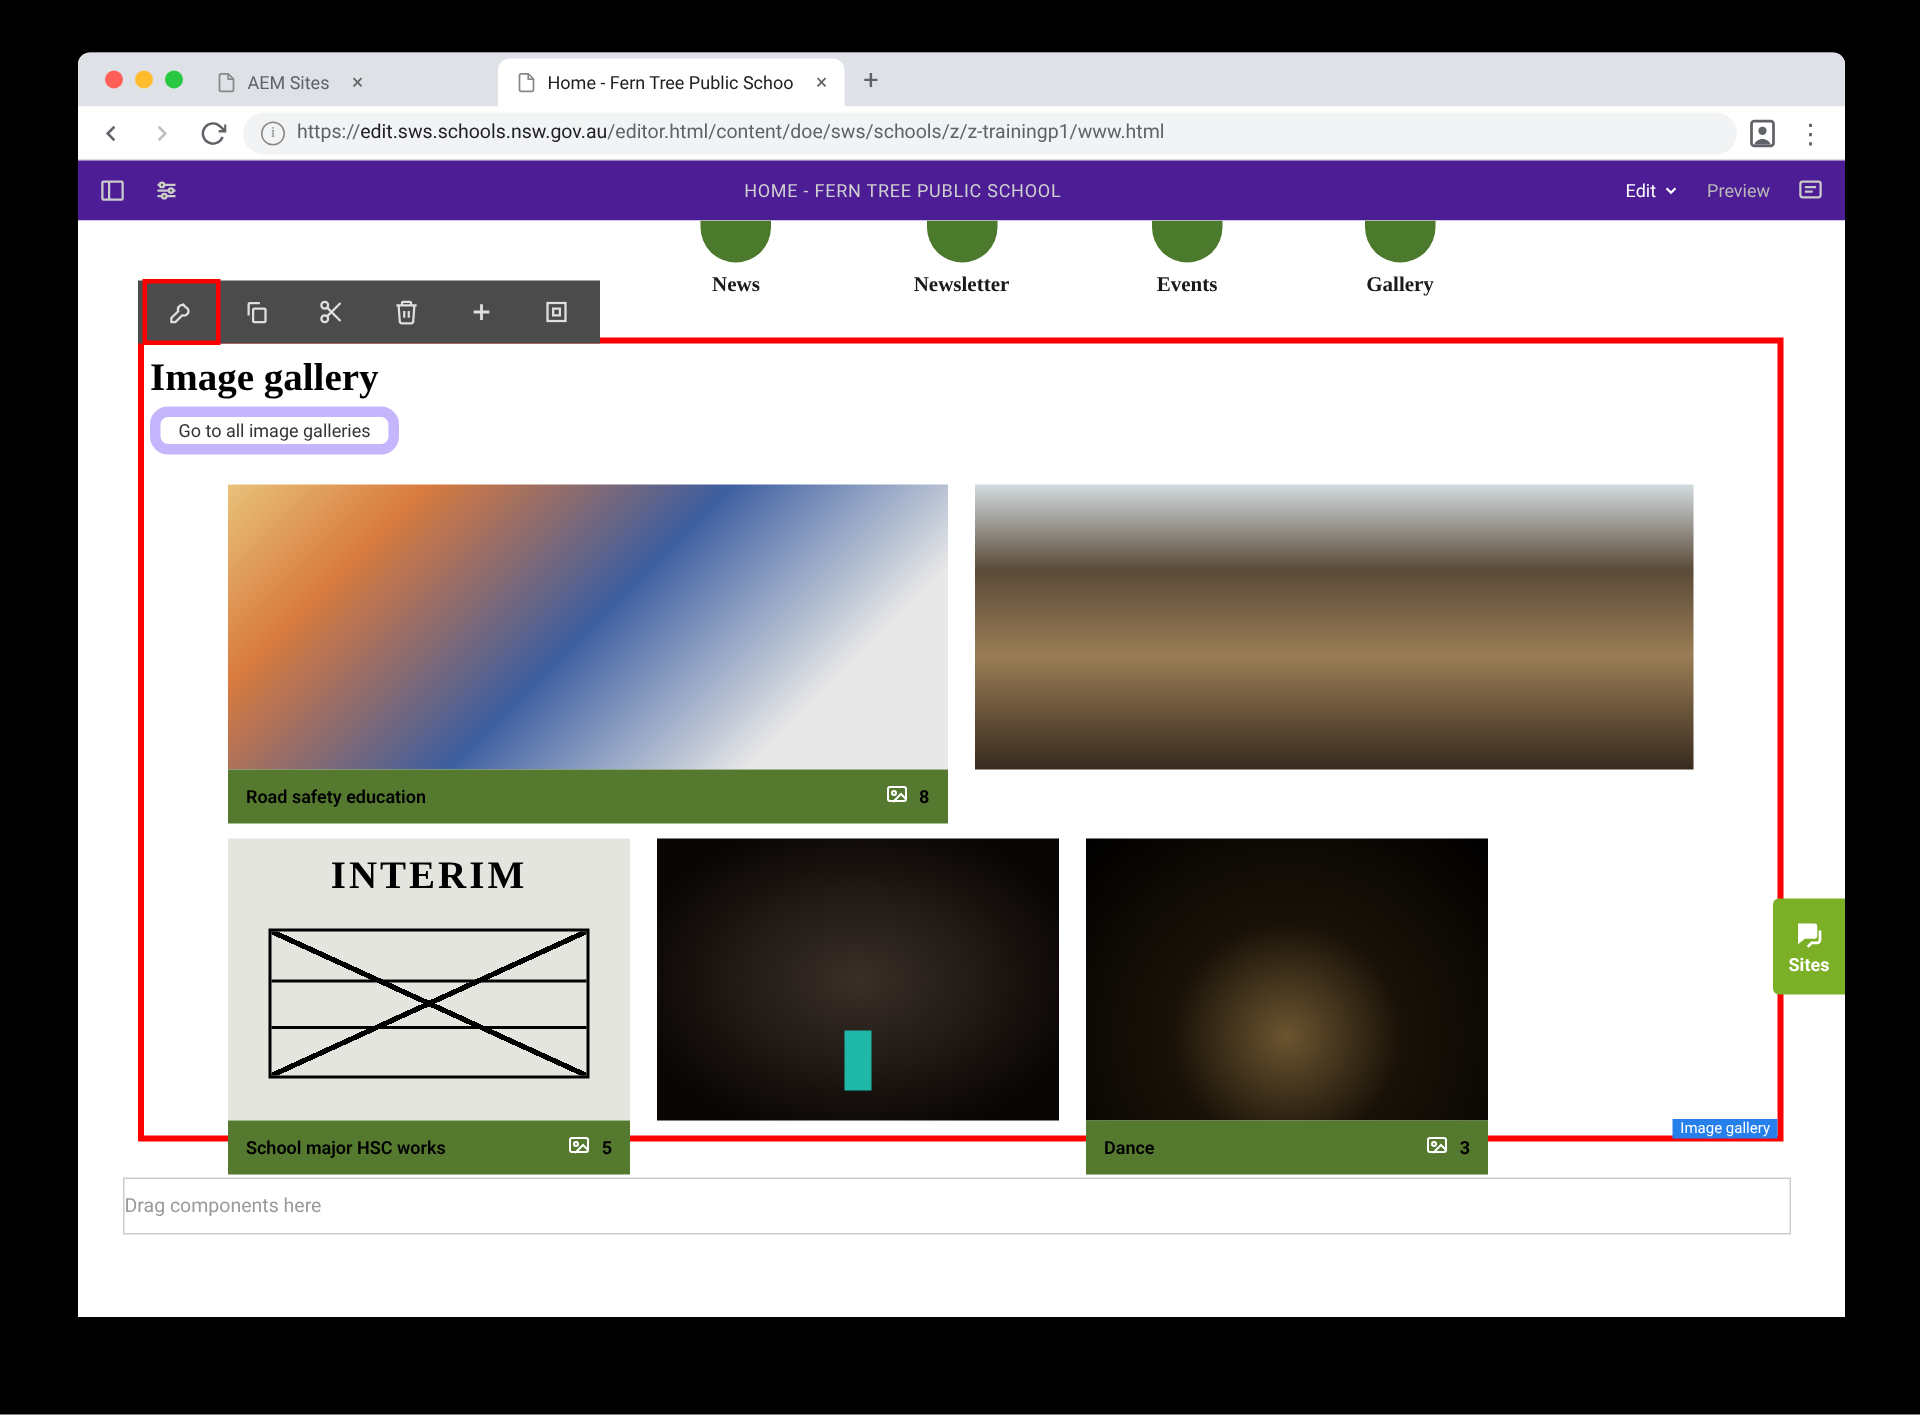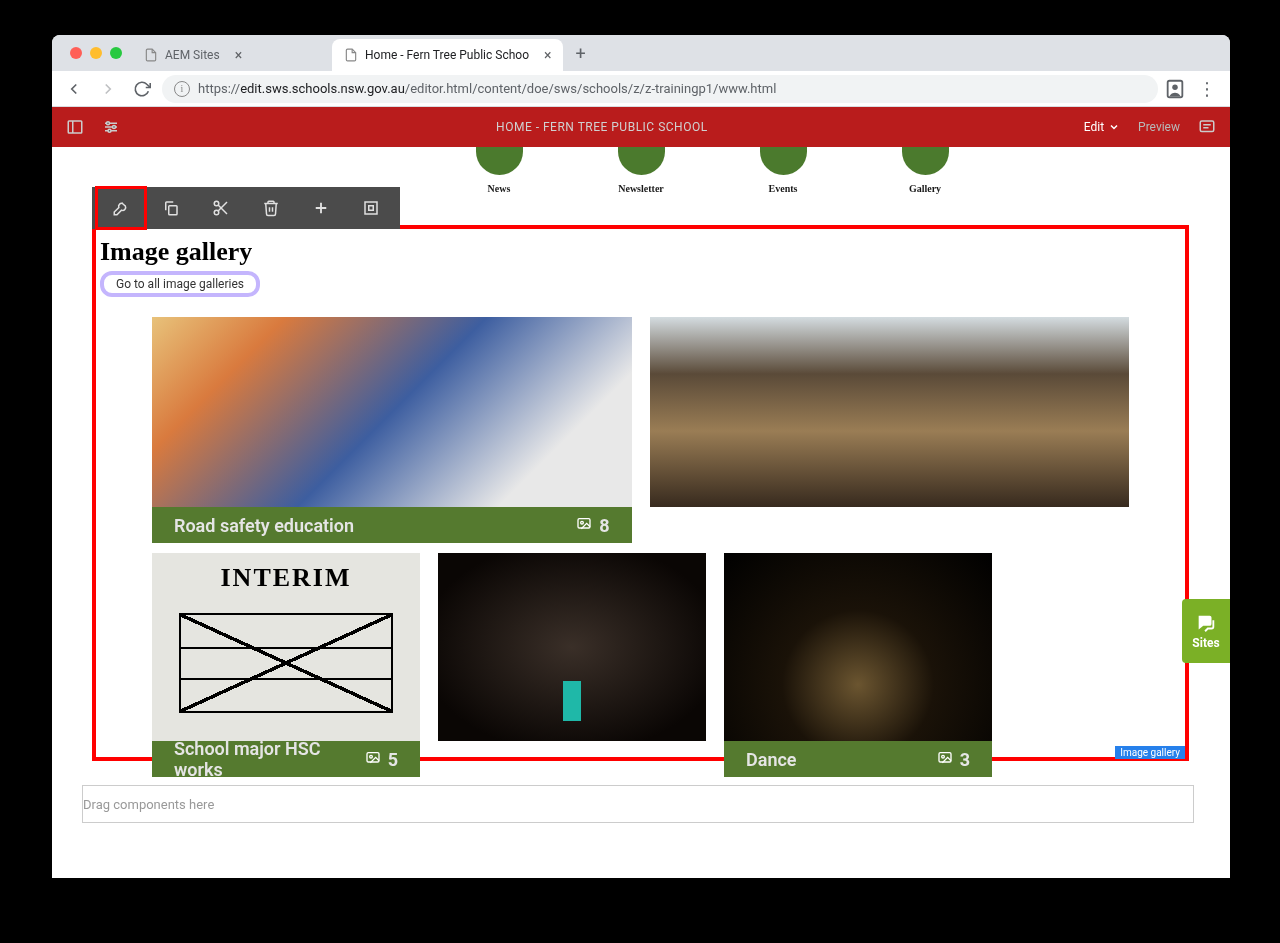--- a/index.html
+++ b/index.html
@@ -75,21 +75,21 @@
       align-items: center;
       padding: 0 12px;
       font-size: 13px;
       color: #5f6368;
       gap: 8px;
     }
     .url-bar .url-text { white-space: nowrap; overflow: hidden; }
     .url-bar .url-text b { color: #202124; font-weight:400; }
     .aem-chrome {
       height: 40px;
-      background: #b91c1c;
+      background: #4c1d95;
       display: flex;
       align-items: center;
       color: #d0d0d0;
       font-size: 12px;
       padding: 0 14px;
     }
     .aem-lefticons { display:flex; gap:18px; }
     .aem-lefticons svg { width:18px; height:18px; stroke:#ccc; }
     .aem-title { flex:1; text-align:center; letter-spacing:0.5px; }
     .aem-right { display:flex; align-items:center; gap:18px; }
@@ -110,21 +110,21 @@
     }
     .ql-item { text-align:center; cursor:pointer; }
     .ql-circle {
       width: 47px; height: 28px;
       background: #4b7a2d;
       border-radius: 0 0 24px 24px;
       margin: 0 auto 8px;
       display:flex; align-items:flex-start; justify-content:center;
       color:#fff;
     }
-    .ql-label { font-size:10px; font-weight:700; color:#1a1a1a; font-family: Georgia, serif; }
+    .ql-label { font-size:14px; font-weight:700; color:#1a1a1a; font-family: Georgia, serif; }
 
     .toolbar {
       position: absolute;
       top: 40px; left: 40px;
       height: 42px;
       background: #4b4b4b;
       display: flex;
       align-items: center;
       padding: 0 4px;
       z-index: 30;
@@ -148,43 +148,43 @@
       z-index: 10;
     }
     .gallery-heading {
       font-family: Georgia, 'Times New Roman', serif;
       font-size: 26px;
       font-weight: 900;
       padding: 0 0 4px 4px;
     }
     .all-galleries-btn {
       display:inline-block;
-      border:4px solid #c4b5fd;
+      border:7px solid #c4b5fd;
       border-radius:12px;
       font-size:12px;
       padding: 2px 12px;
       margin-left:4px;
       cursor:pointer;
       color:#333;
     }
     .gallery-grid {
       padding: 20px 56px 0;
     }
     .row1 { display:flex; gap:18px; margin-bottom:10px; }
     .row2 { display:flex; gap:18px; }
     .card { position:relative; cursor:pointer; }
     .card-img { width:100%; background:#999; display:block; }
     .card-bar {
       height:36px;
       background:#557a2f;
-      color:#e5e5e5;
+      color:#000000;
       display:flex;
       align-items:center;
-      padding: 0 22px;
-      font-size:18px;
+      padding: 0 12px;
+      font-size:12px;
       font-weight:600;
       justify-content: space-between;
     }
     .card-count { display:flex; align-items:center; gap:6px; font-weight:700; }
     .c-large { width: 480px; }
     .c-large .card-img { height:190px; }
     .c-small { width: 268px; }
     .c-small .card-img { height:188px; }
 
     

